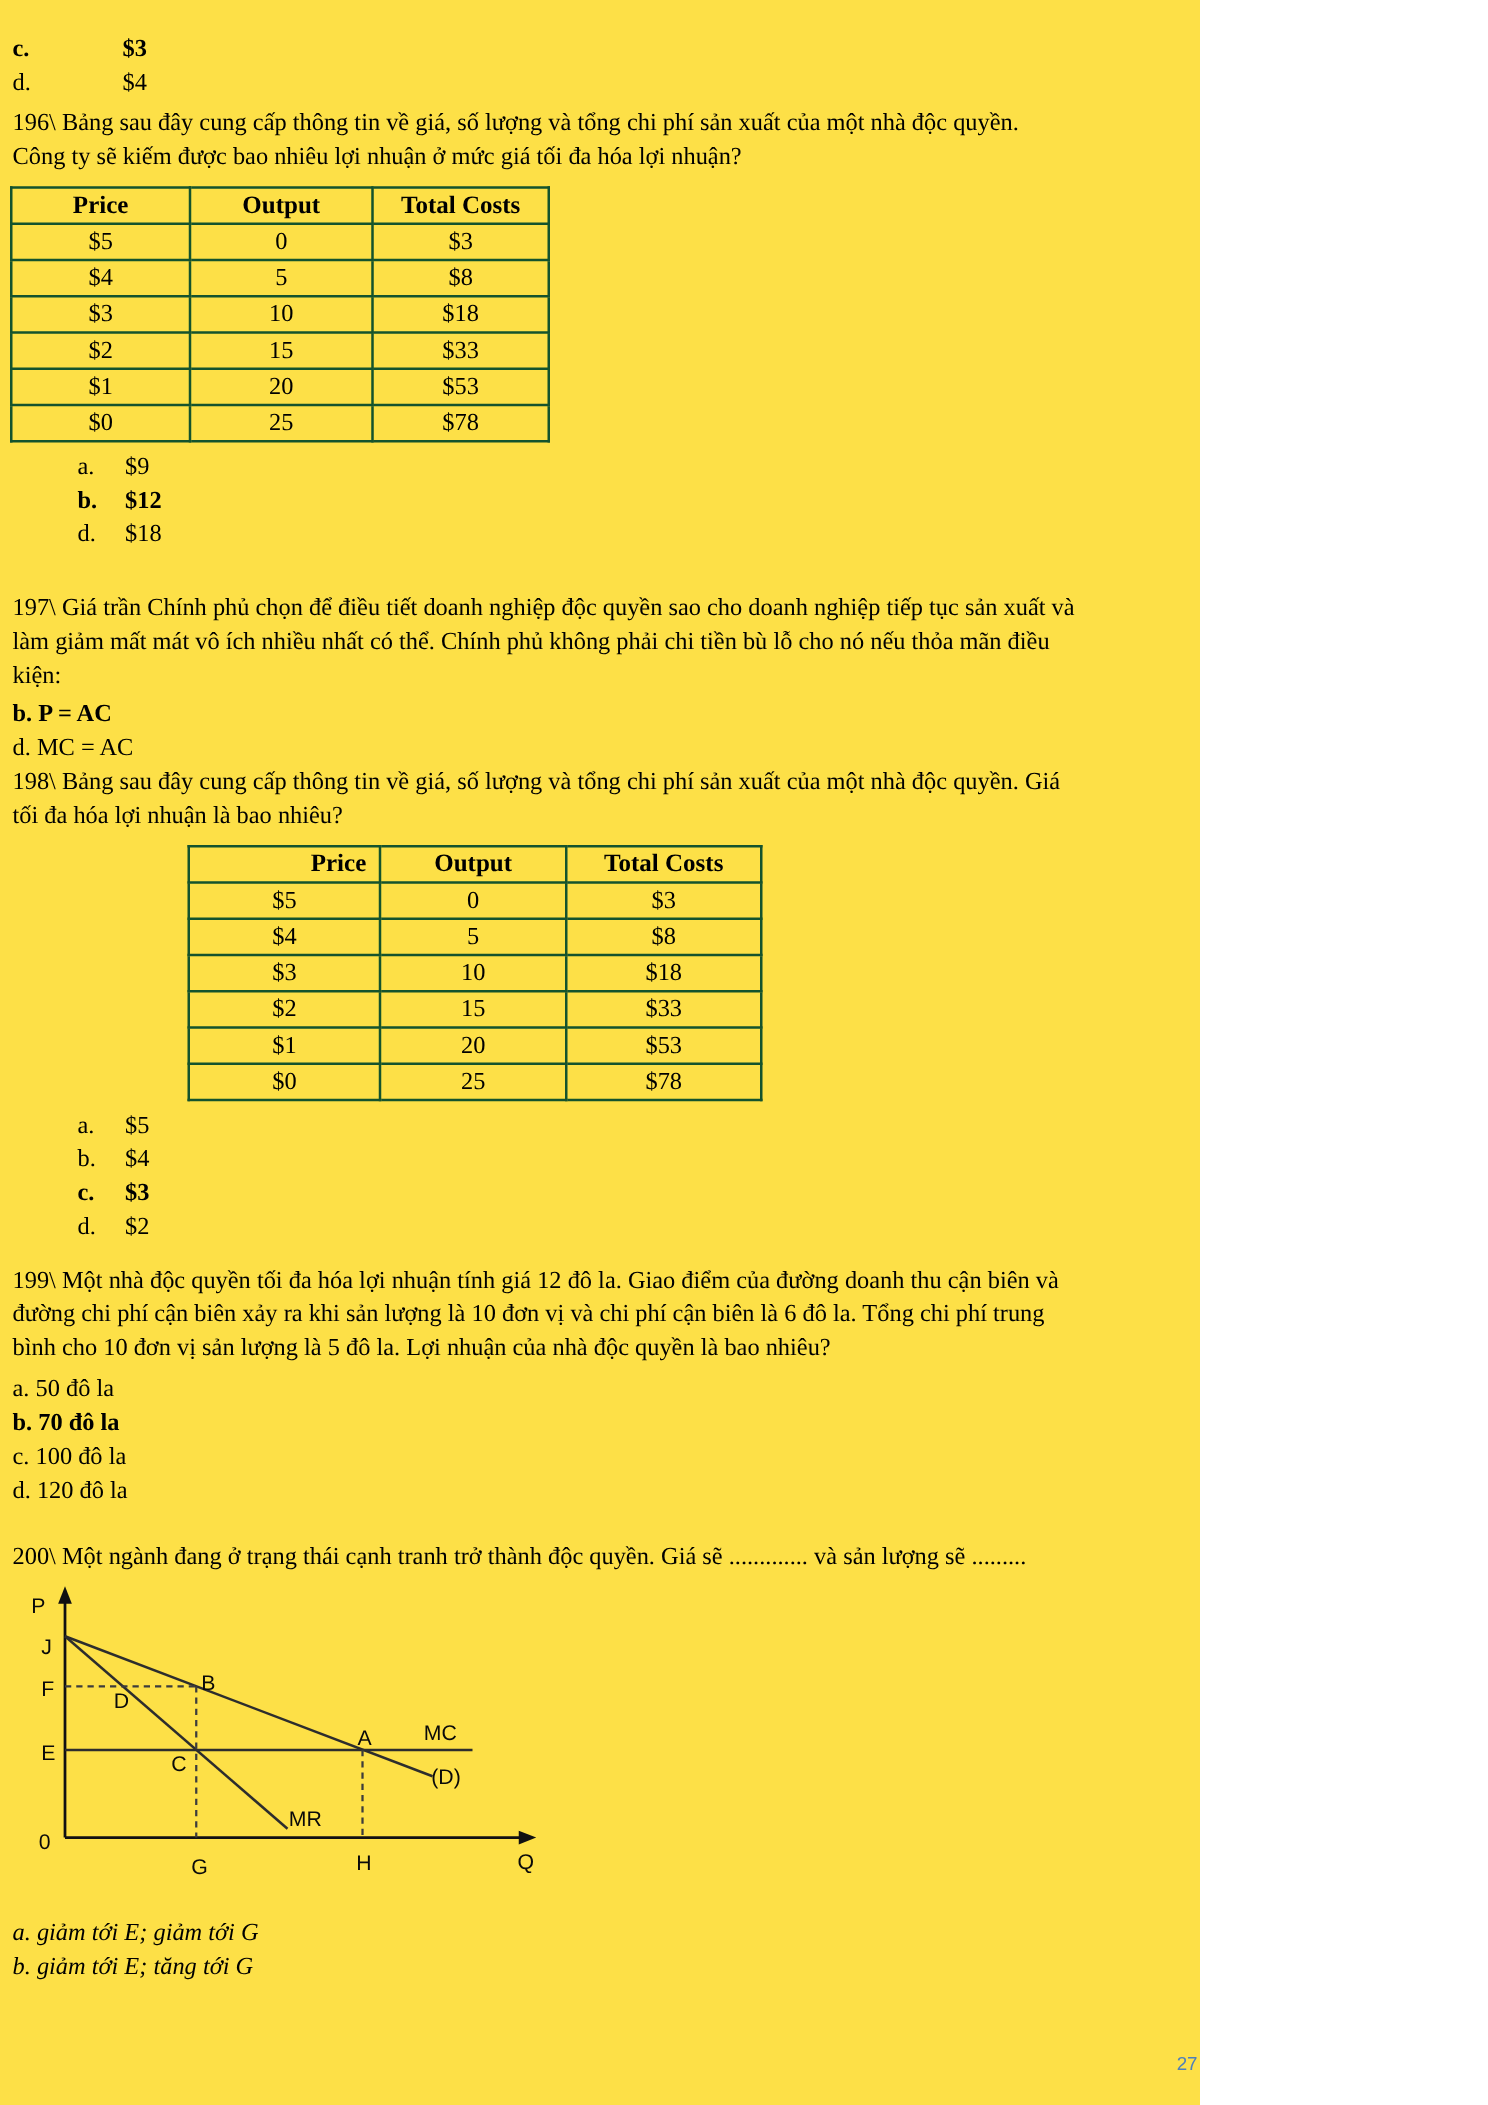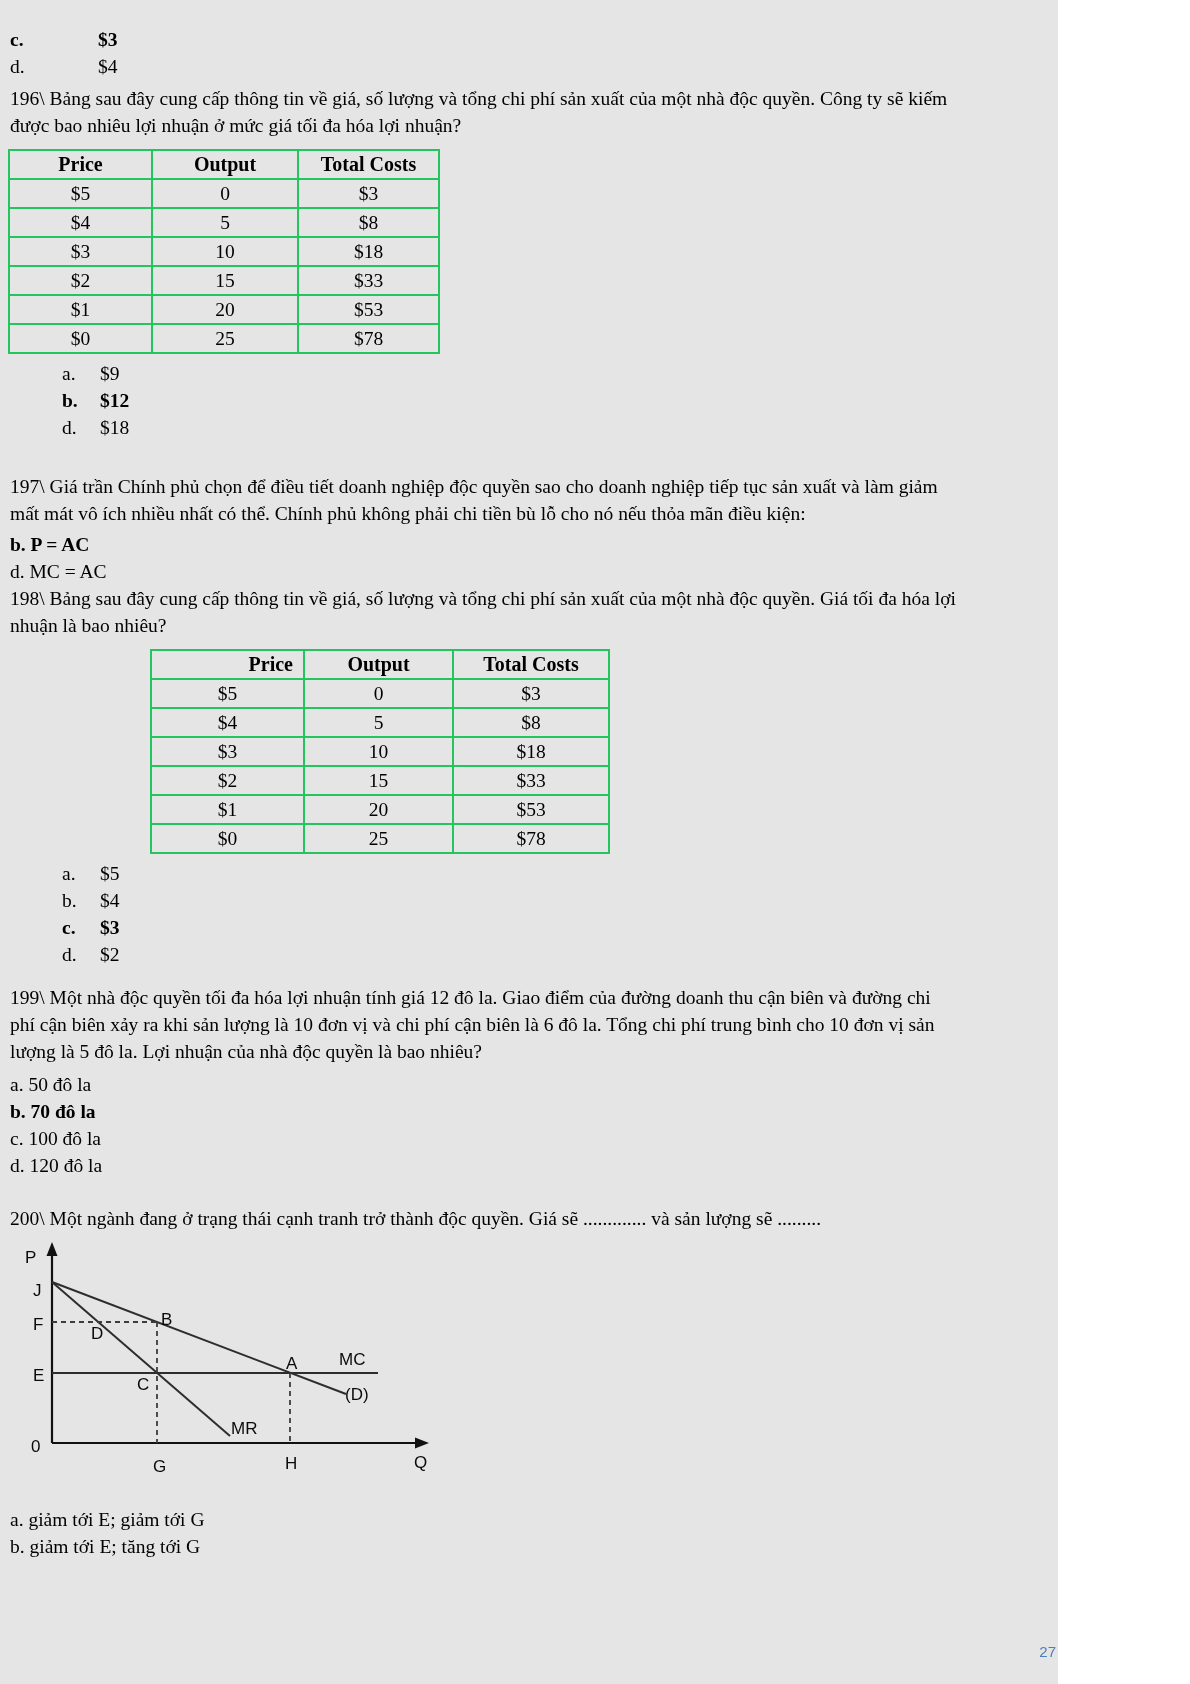--- a/index.html
+++ b/index.html
@@ -1,48 +1,48 @@
 <!DOCTYPE html>
 <html><head>
 <meta charset="utf-8">
 <style>
   html,body{margin:0;padding:0;background:#fff;}
   .page{
     position:relative;
-    width:1058px;height:1684px;
-    background:#e5e5e5;
+    width:960px;height:1684px;
+    background:#fde047;
     font-family:"Liberation Serif",serif;
     font-size:19.5px;line-height:27px;color:#000;
     box-sizing:border-box;
     padding:26px 100px 0 10px;
     overflow:hidden;
   }
   p{margin:0;}
   .bold{font-weight:bold;}
   
   .opt-top .letter{display:inline-block;width:88px;}
   
   table.qtable{border-collapse:collapse;margin:10px 0 0 -2px;}
   table.qtable th,table.qtable td{
-    border:2px solid #22c55e;height:27px;padding:0 4px;
+    border:2px solid #14532d;height:27px;padding:0 4px;
     text-align:center;font-family:"Liberation Serif",serif;font-size:19.5px;
   }
   table.qtable th{font-weight:bold;font-size:20px;}
   .c1{width:133px;} .c2{width:136px;} .c3{width:131px;}
   table.t2{margin-left:140px;}
   table.t2 .c1{width:137px;} table.t2 .c2{width:139px;} table.t2 .c3{width:146px;}
   .th-right{text-align:right !important;padding-right:10px !important;}
   
   .opts-indent{margin-top:6px;}
   .opts-indent .row{padding-left:52px;}
   .opts-indent .letter{display:inline-block;width:38px;}
   
   .opts-flush{margin-top:4px;}
   .mt5{margin-top:5px;} .mt6{margin-top:6px;}
-  .mt26{margin-top:26px;} .mt28{margin-top:16px;} .mt32{margin-top:32px;} .mt22{margin-top:22px;}
+  .mt26{margin-top:26px;} .mt28{margin-top:16px;} .mt32{margin-top:32px;} .mt22{margin-top:22px;font-style:italic;}
   
   .graph-wrap{margin:8px 0 0 8px;width:430px;height:244px;}
   .graph-wrap svg{display:block;}
   .glabel{font-family:"Liberation Sans",sans-serif;font-size:17px;fill:#0a0a0a;}
   
   .pagenum{
     position:absolute;right:2px;top:1638px;
     font-family:"Liberation Sans",sans-serif;font-size:15px;color:#4e7fbb;
   }
 </style>

